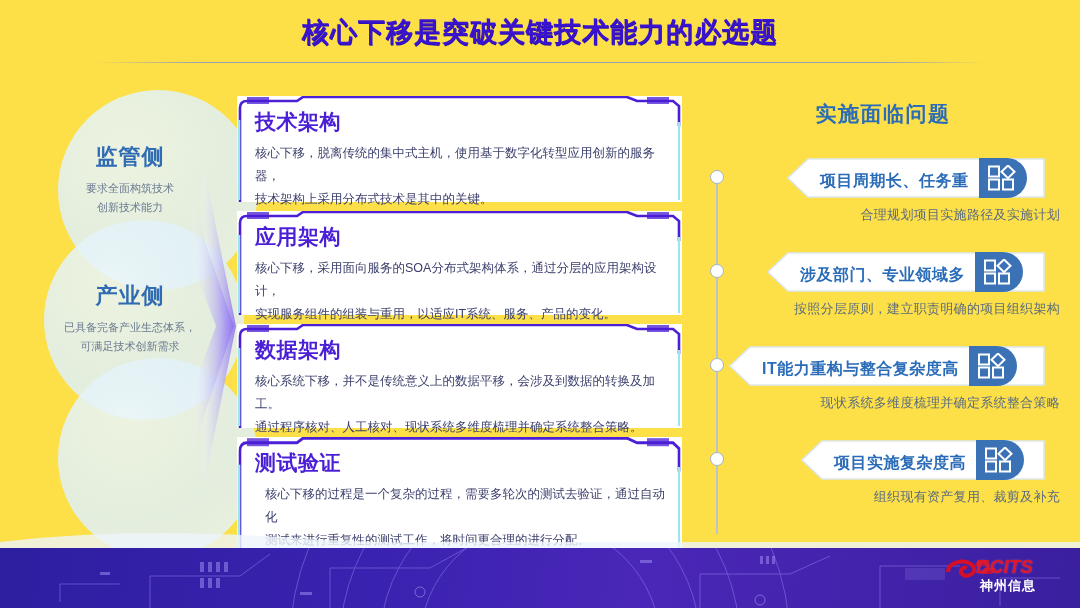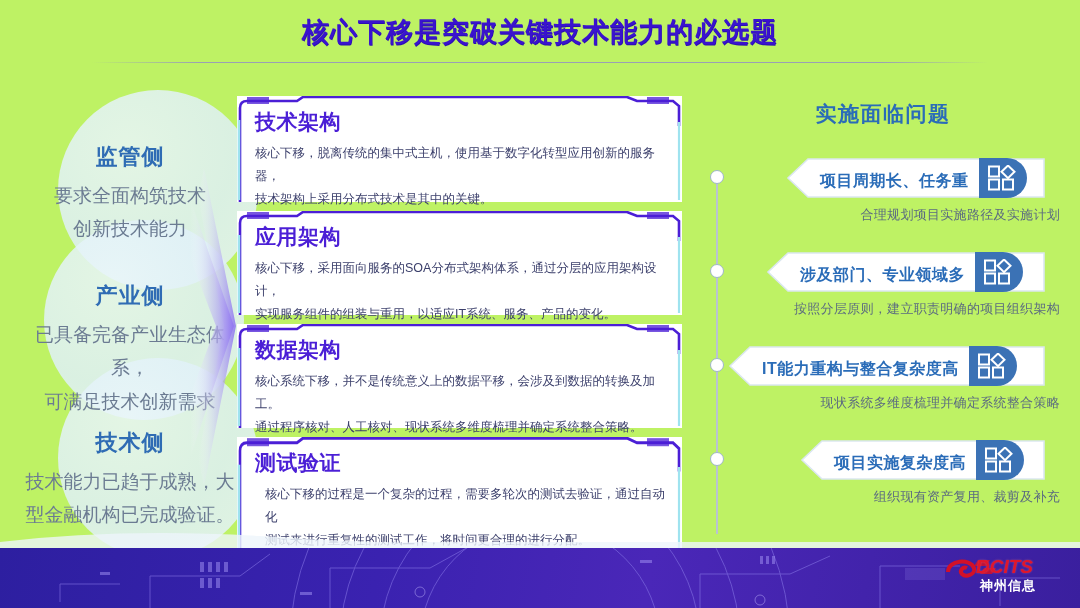--- a/index.html
+++ b/index.html
@@ -5,21 +5,21 @@
   * { box-sizing: border-box; margin: 0; padding: 0; }
   html, body {
     width: 1080px; height: 608px;
     overflow: hidden;
     background: #ffffff;
     font-family: "Liberation Sans", "DejaVu Sans", sans-serif;
   }
   #slide {
     position: relative;
     width: 1080px; height: 608px;
-    background: #bef264;
+    background: #fde047;
     overflow: hidden;
   }
 
   
   .title-wrap {
     position: absolute; top: 0; left: 0; width: 1080px; height: 74px;
   }
   .slide-title {
     position: absolute; top: 14px; left: 0; width: 1080px;
     text-align: center;
@@ -50,21 +50,21 @@
 
   .side-block { position: absolute; width: 232px; text-align: center; }
   .side-block.s1 { top: 56px; }
   .side-block.s2 { top: 195px; }
   .side-block.s3 { top: 342px; }
   .side-head {
     font-size: 22px; font-weight: 700; color: #2f6cb4;
     letter-spacing: 1px; margin-bottom: 7px;
   }
   .side-body {
-    font-size: 19px; color: #6b7b92; line-height: 1.75;
+    font-size: 11px; color: #6b7b92; line-height: 1.75;
     padding: 0 12px;
   }
   .side-block.s3 .side-body { padding: 0 8px; }
 
   
   .big-arrow {
     position: absolute; left: 184px; top: 128px;
     width: 56px; height: 400px;
     pointer-events: none;
   }
@@ -200,27 +200,20 @@
     </div>
 
     <div class="side-block s2">
       <div class="side-head">产业侧</div>
       <div class="side-body">
         <div>已具备完备产业生态体系，</div>
         <div>可满足技术创新需求</div>
       </div>
     </div>
 
-    <div class="side-block s3">
-      <div class="side-head">技术侧</div>
-      <div class="side-body">
-        <div>技术能力已趋于成熟，大</div>
-        <div>型金融机构已完成验证。</div>
-      </div>
-    </div>
   </div>
 
   <svg class="big-arrow" viewBox="0 0 56 400">
     <defs>
       <linearGradient id="arrGrad" x1="0" y1="0" x2="1" y2="0">
         <stop offset="0%" stop-color="#ffffff" stop-opacity="0"></stop>
         <stop offset="45%" stop-color="#c8c3f2" stop-opacity=".55"></stop>
         <stop offset="100%" stop-color="#8a6ef0" stop-opacity=".95"></stop>
       </linearGradient>
     </defs>

